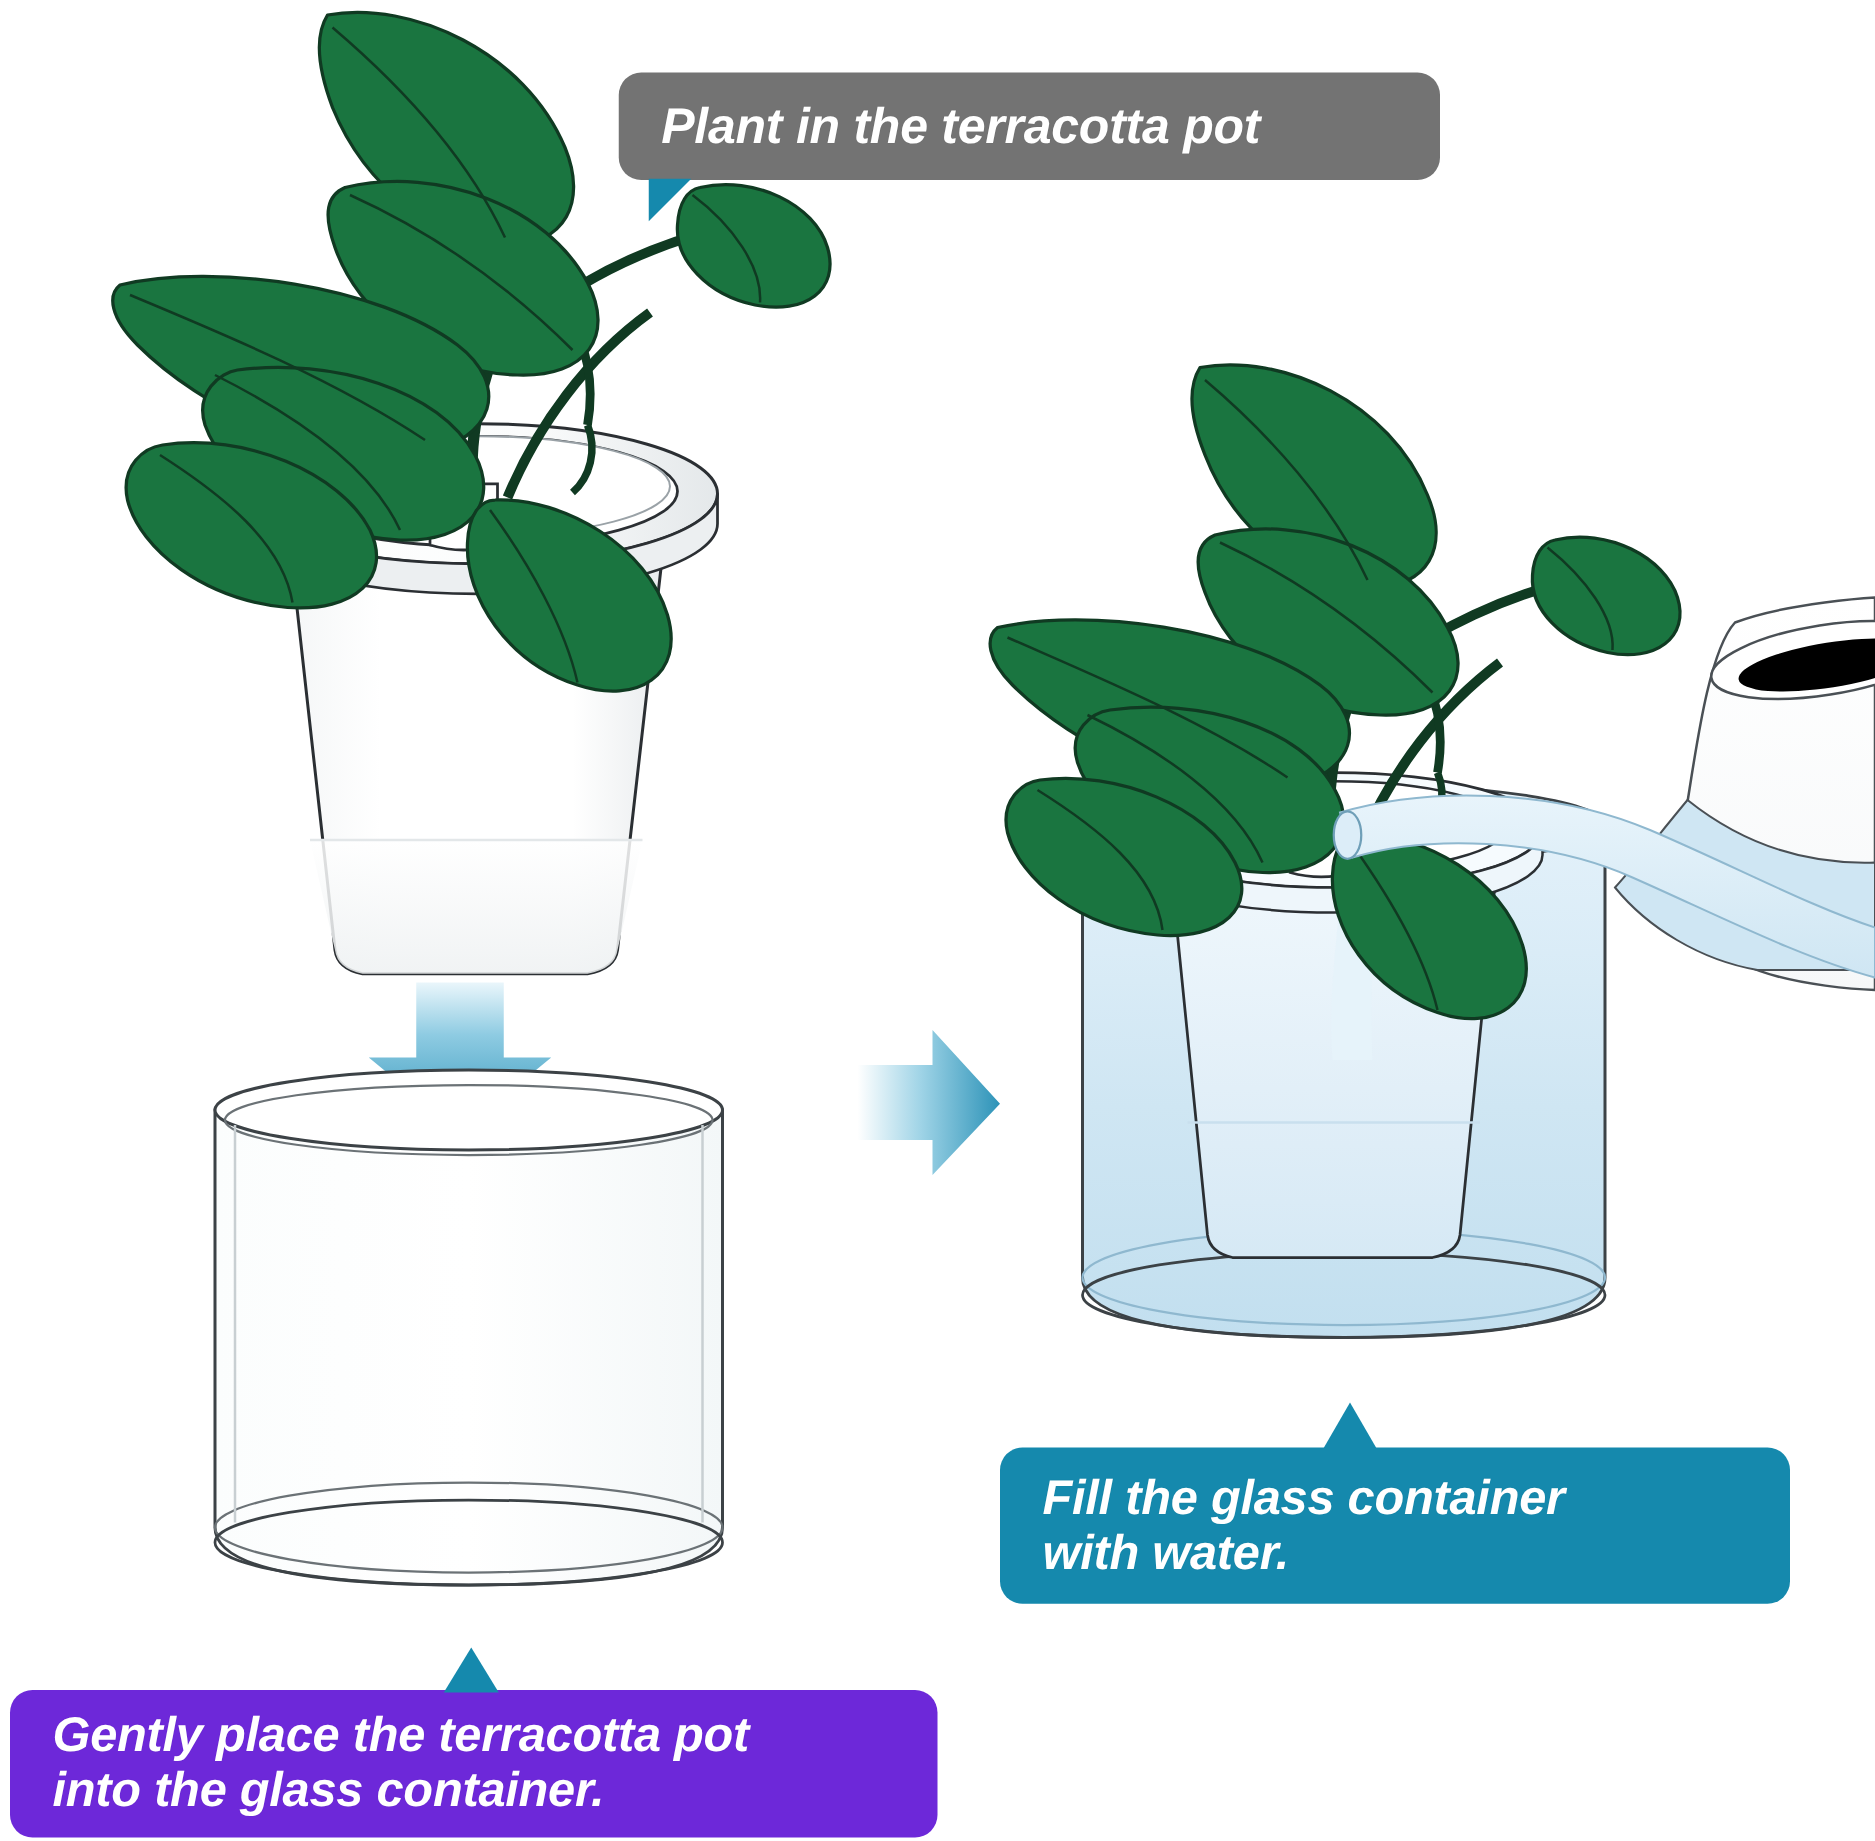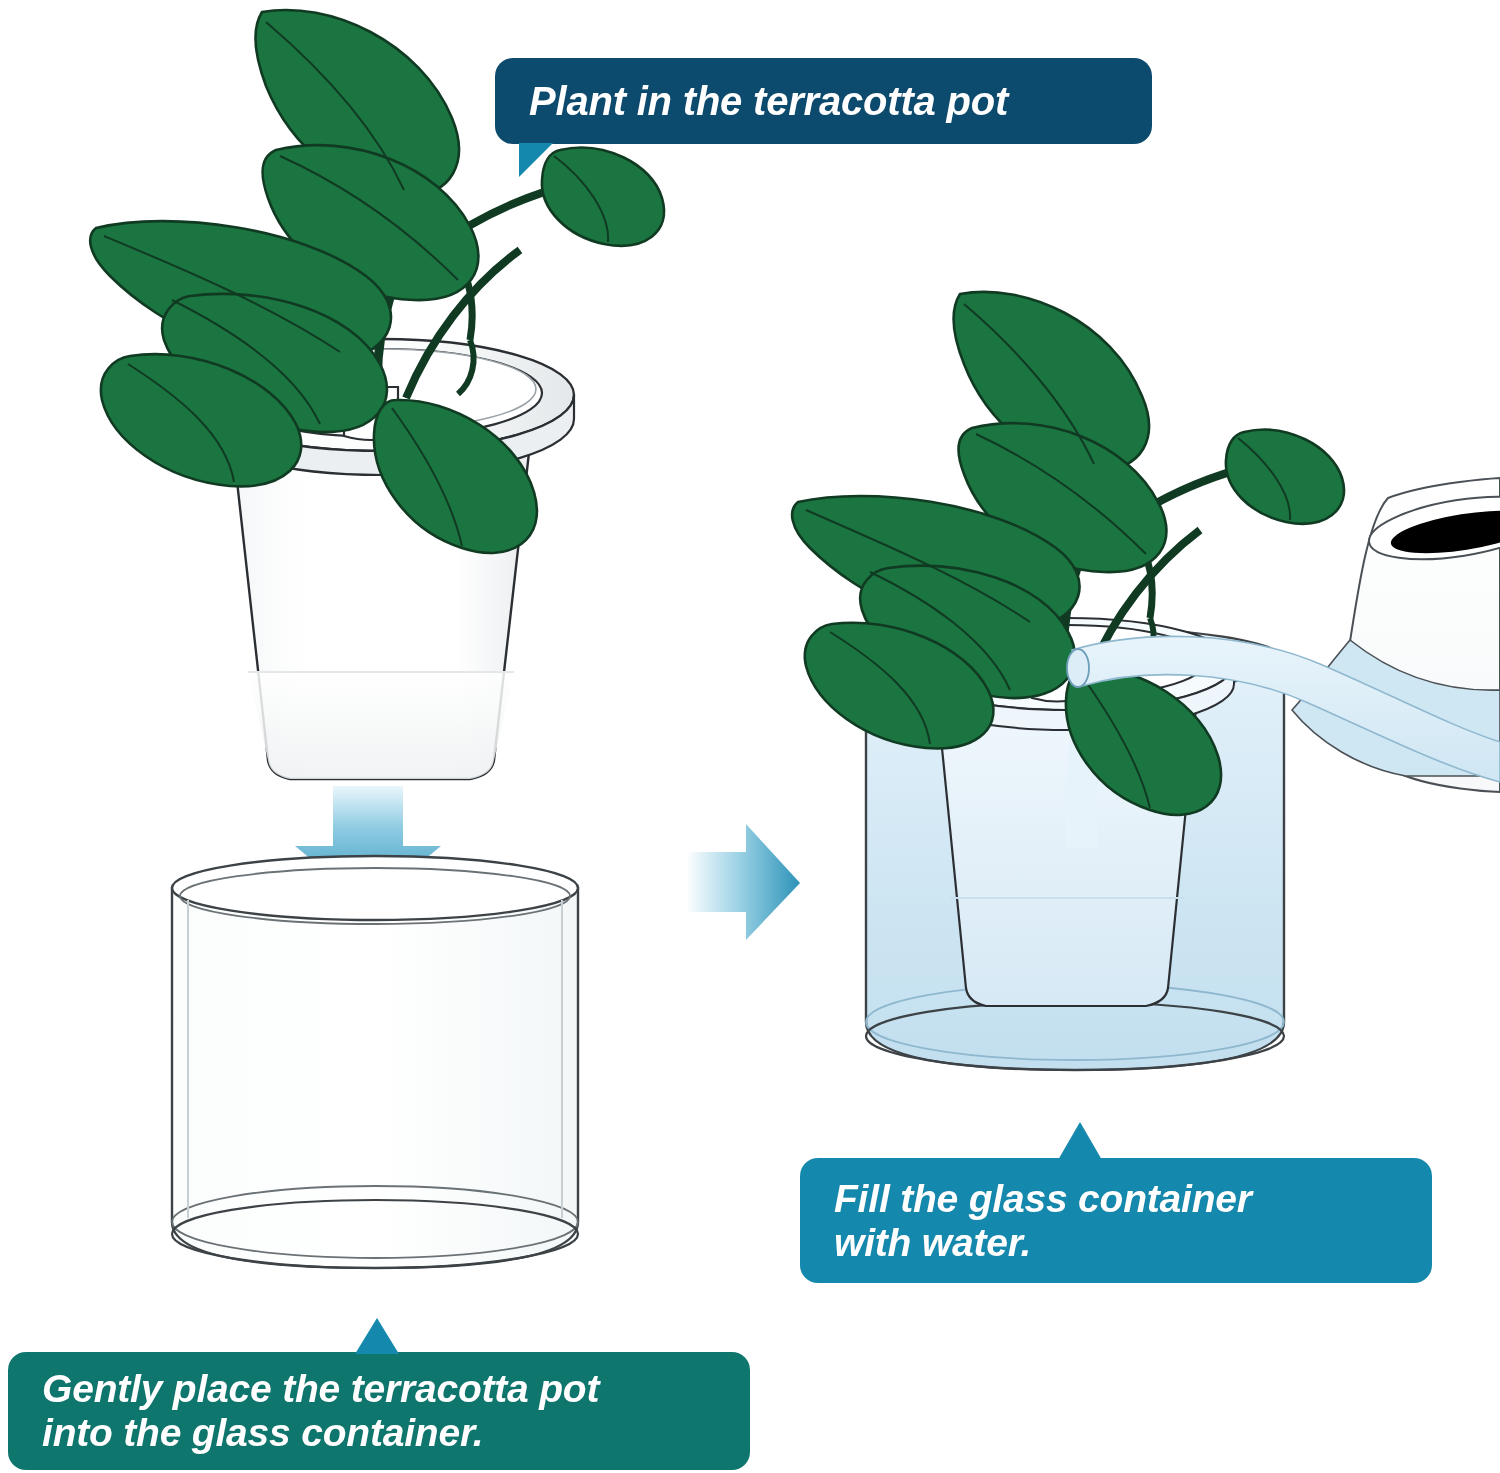--- a/index.html
+++ b/index.html
@@ -221,26 +221,26 @@
         <path d="M1350,640 C1330,664 1310,690 1292,710 C1318,742 1360,768 1406,776 L1500,776 L1500,690
                  C1440,692 1390,672 1350,640 Z" fill="#cfe6f3" stroke="#4a5055" stroke-width="1.6"></path>
       </g>
 
       <path d="M1072,650 C1140,630 1240,630 1320,664 C1390,694 1450,726 1500,742
                L1500,782 C1440,766 1374,732 1306,702 C1234,670 1142,668 1082,686 Z" fill="url(#streamGrad)" stroke="#8fb8cf" stroke-width="1.6"></path>
       <ellipse cx="1078" cy="668" rx="11" ry="19" fill="#dcedf8" stroke="#6f9fb8" stroke-width="1.8"></ellipse>
     </g>
   </svg>
 
-  <div class="callout" id="callout-plant" style="background:#0c4a6e">
+  <div class="callout" id="callout-plant" style="background:#737373">
     <span class="ctext">Plant in the terracotta pot</span>
   </div>
   <div class="tail" id="tail-plant"></div>
 
-  <div class="callout" id="callout-place" style="background:#0f766e">
+  <div class="callout" id="callout-place" style="background:#6d28d9">
     <span class="ctext">Gently place the terracotta pot
 into the glass container.</span>
   </div>
   <div class="tail" id="tail-place"></div>
 
   <div class="callout" id="callout-fill" style="background:#1589ad">
     <span class="ctext">Fill the glass container
 with water.</span>
   </div>
   <div class="tail" id="tail-fill"></div>

